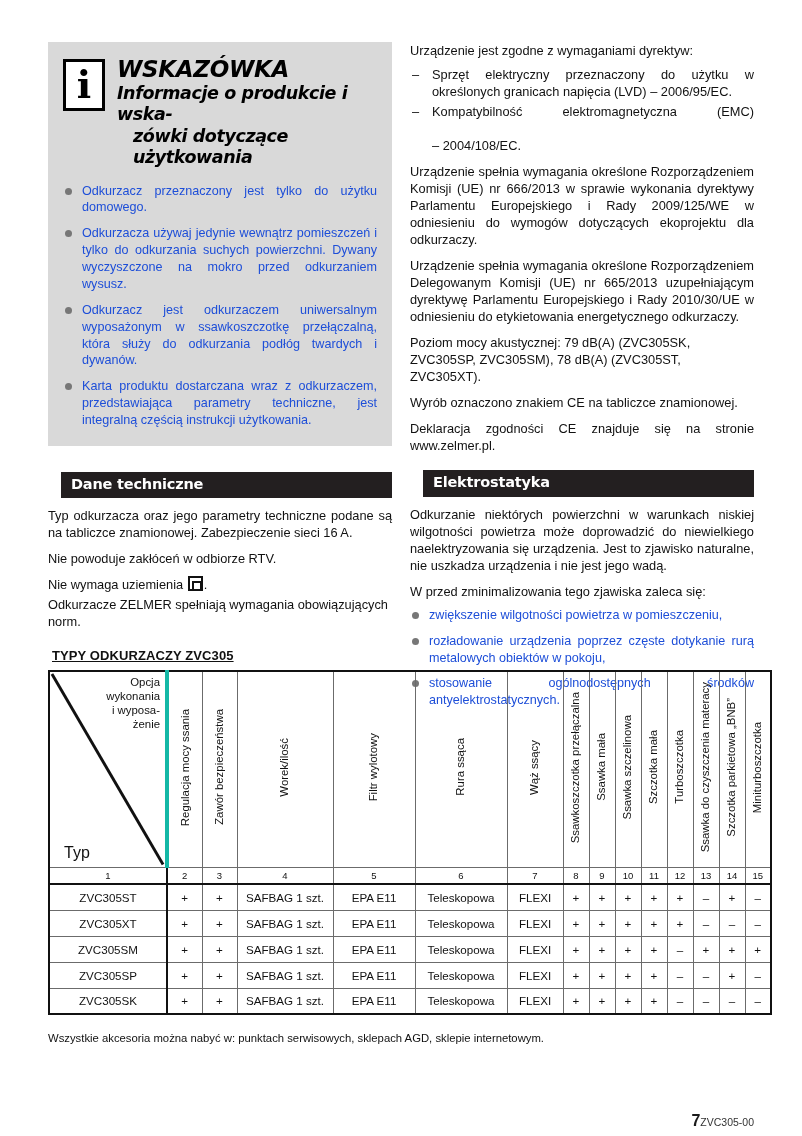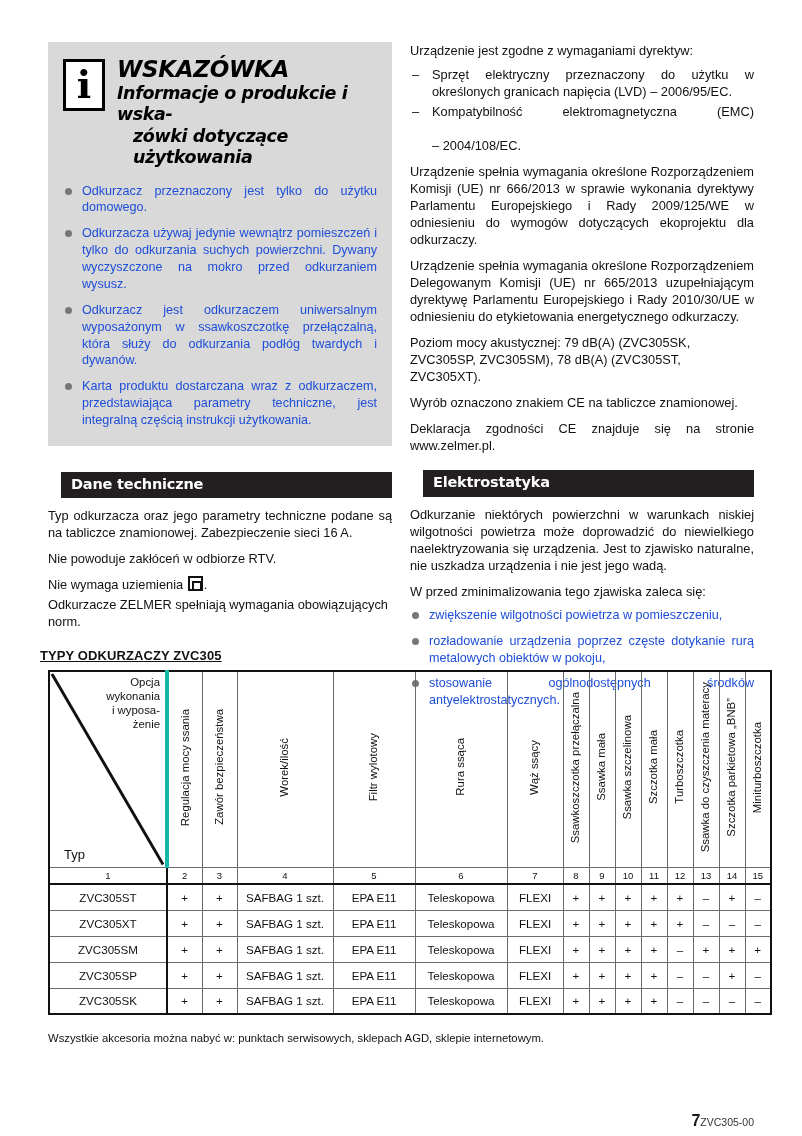--- a/index.html
+++ b/index.html
@@ -159,21 +159,21 @@
     content: "";
     position: absolute;
     left: 2.5px; top: 2.5px;
     width: 6px; height: 6px;
     border: 2px solid #111;
   }
 
   
   .table-title {
     position: absolute;
-    left: 40px;
+    left: 52px;
     top: 648px;
     font-size: 13px;
     font-weight: bold;
     text-decoration: underline;
     color: #111;
     letter-spacing: 0.1px;
   }
 
   .tbl-wrap {
     position: absolute;
@@ -229,21 +229,21 @@
     right: 5px; top: 4px;
     text-align: right;
     font-size: 11.4px;
     line-height: 1.22;
     color: #111;
     width: 78px;
   }
   .corner .typ {
     position: absolute;
     left: 14px; bottom: 5px;
-    font-size: 13px;
+    font-size: 16px;
     color: #111;
   }
 
   .table-note {
     position: absolute;
     left: 48px;
     top: 1032px;
     font-size: 11.3px;
     color: #111;
   }

